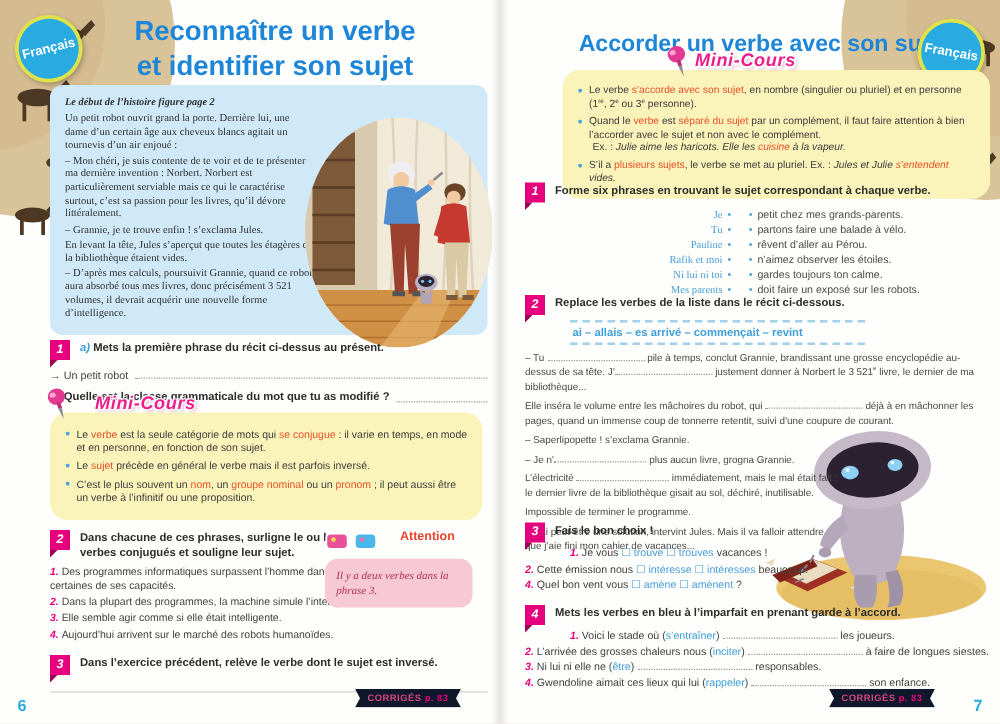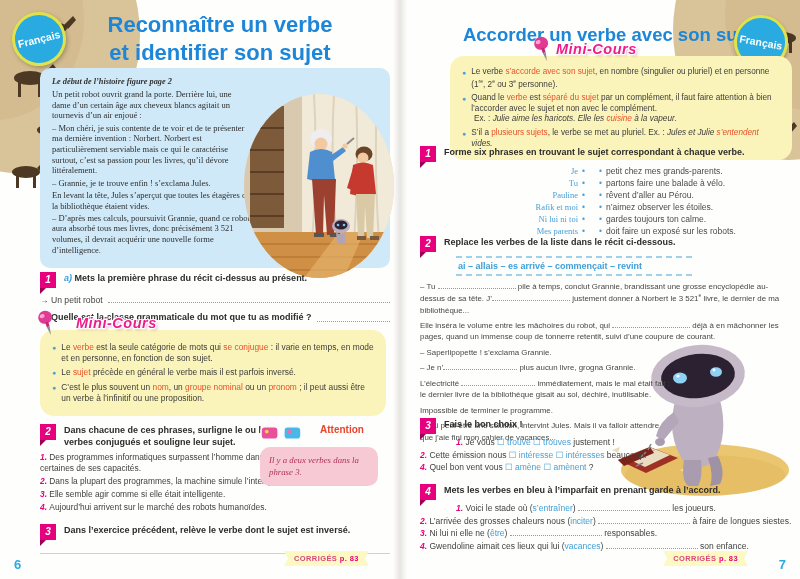--- a/index.html
+++ b/index.html
@@ -100,21 +100,21 @@
 
   .robot-illu{position:absolute;left:210px;top:320px;width:182px;height:180px;z-index:1;}
 
   .ex3-r{top:418px;}
   .ex3-r .item,.ex4-r .item{font-size:8.5px;line-height:12.6px;margin:0;}
   .indent{margin-left:36px !important;}
   .ex4-r{top:484px;}
   .ex-body{margin-top:2px;}
 
   
-  .ribbon{position:absolute;background:#fef9c3;color:#d6477e;font-size:7.5px;font-weight:700;
+  .ribbon{position:absolute;background:#0f172a;color:#d6477e;font-size:7.5px;font-weight:700;
     padding:3px 10px;letter-spacing:.4px;z-index:4;
     clip-path:polygon(0 0,4px 50%,0 100%,100% 100%,calc(100% - 4px) 50%,100% 0);}
   .ribbon b{color:#e6007e;}
   .ribbon-l{left:284px;bottom:13px;}
   .ribbon-r{right:52px;bottom:13px;}
   .pagenum{position:absolute;bottom:7px;color:#29abe2;font-weight:700;font-size:13px;z-index:4;}
   .pn-l{left:14px;} .pn-r{right:14px;}
 </style>
 </head>
 <body>
@@ -458,36 +458,36 @@
         </g>
       </svg>
     </div>
 
     <div class="ex ex-r ex3-r">
       <div class="ex-head">
         <span class="ex-num">3</span>
         <p class="ex-title">Fais le bon choix !</p>
       </div>
       <div class="ex-body">
-        <p class="item indent"><span class="run-num">1. </span><span>Je vous </span><span class="run-choice">☐ trouve</span><span> </span><span class="run-choice">☐ trouves</span><span> justement !</span></p>
+        <p class="item indent"><span class="run-num">1. </span><span>Je vous </span><span class="run-choice">☐ trouve</span><span> </span><span class="run-choice">☐ trouves</span><span> vacances !</span></p>
         <p class="item"><span class="run-num">2. </span><span>Cette émission nous </span><span class="run-choice">☐ intéresse</span><span> </span><span class="run-choice">☐ intéresses</span><span> beaucoup.</span></p>
         <p class="item"><span class="run-num">4. </span><span>Quel bon vent vous </span><span class="run-choice">☐ amène</span><span> </span><span class="run-choice">☐ amènent</span><span> ?</span></p>
       </div>
     </div>
 
     <div class="ex ex-r ex4-r">
       <div class="ex-head">
         <span class="ex-num">4</span>
         <p class="ex-title">Mets les verbes en bleu à l’imparfait en prenant garde à l’accord.</p>
       </div>
       <div class="ex-body">
         <p class="item indent"><span class="run-num">1. </span><span>Voici le stade où (</span><span class="run-blue">s’entraîner</span><span>) </span><span class="run-blank" style="width: 92px;"></span><span> les joueurs.</span></p>
         <p class="item"><span class="run-num">2. </span><span>L’arrivée des grosses chaleurs nous (</span><span class="run-blue">inciter</span><span>) </span><span class="run-blank" style="width: 92px;"></span><span> à faire de longues siestes.</span></p>
         <p class="item"><span class="run-num">3. </span><span>Ni lui ni elle ne (</span><span class="run-blue">être</span><span>) </span><span class="run-blank" style="width: 92px;"></span><span> responsables.</span></p>
-        <p class="item"><span class="run-num">4. </span><span>Gwendoline aimait ces lieux qui lui (</span><span class="run-blue">vacances</span><span>) </span><span class="run-blank" style="width: 92px;"></span><span> son enfance.</span></p>
+        <p class="item"><span class="run-num">4. </span><span>Gwendoline aimait ces lieux qui lui (</span><span class="run-blue">rappeler</span><span>) </span><span class="run-blank" style="width: 92px;"></span><span> son enfance.</span></p>
       </div>
     </div>
 
     <div class="ribbon ribbon-r">
       <span>CORRIGÉS</span>
       <b>p. 83</b>
     </div>
     <div class="pagenum pn-r">7</div>
   </div>
 </div>

